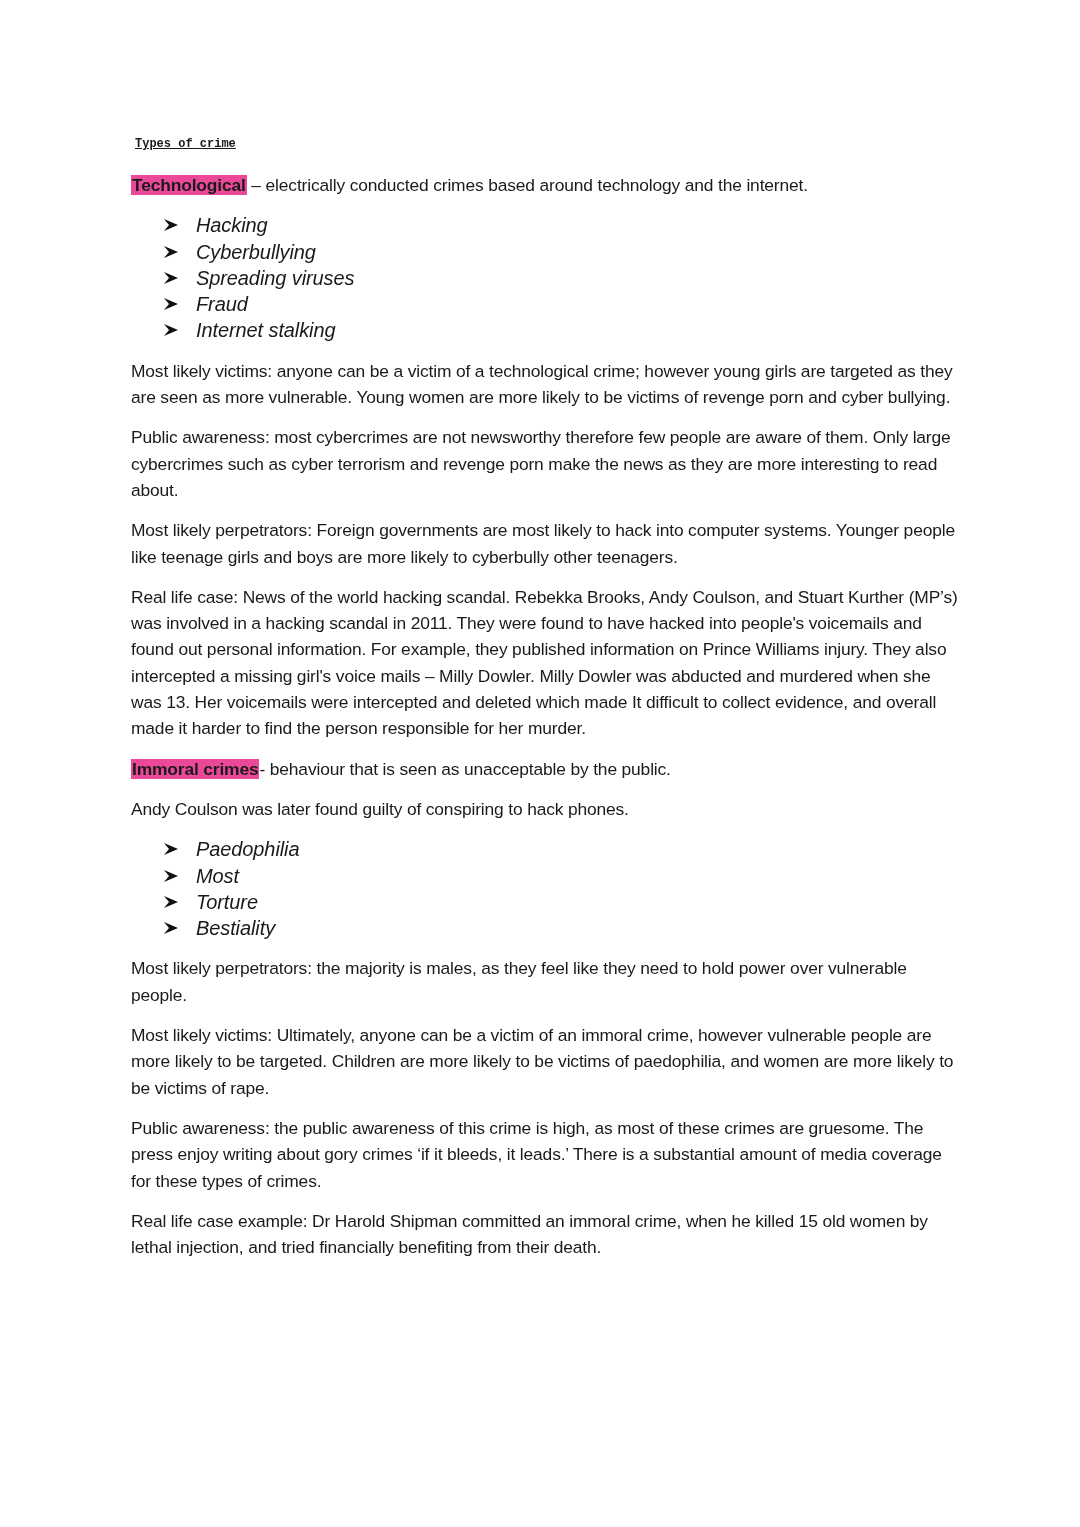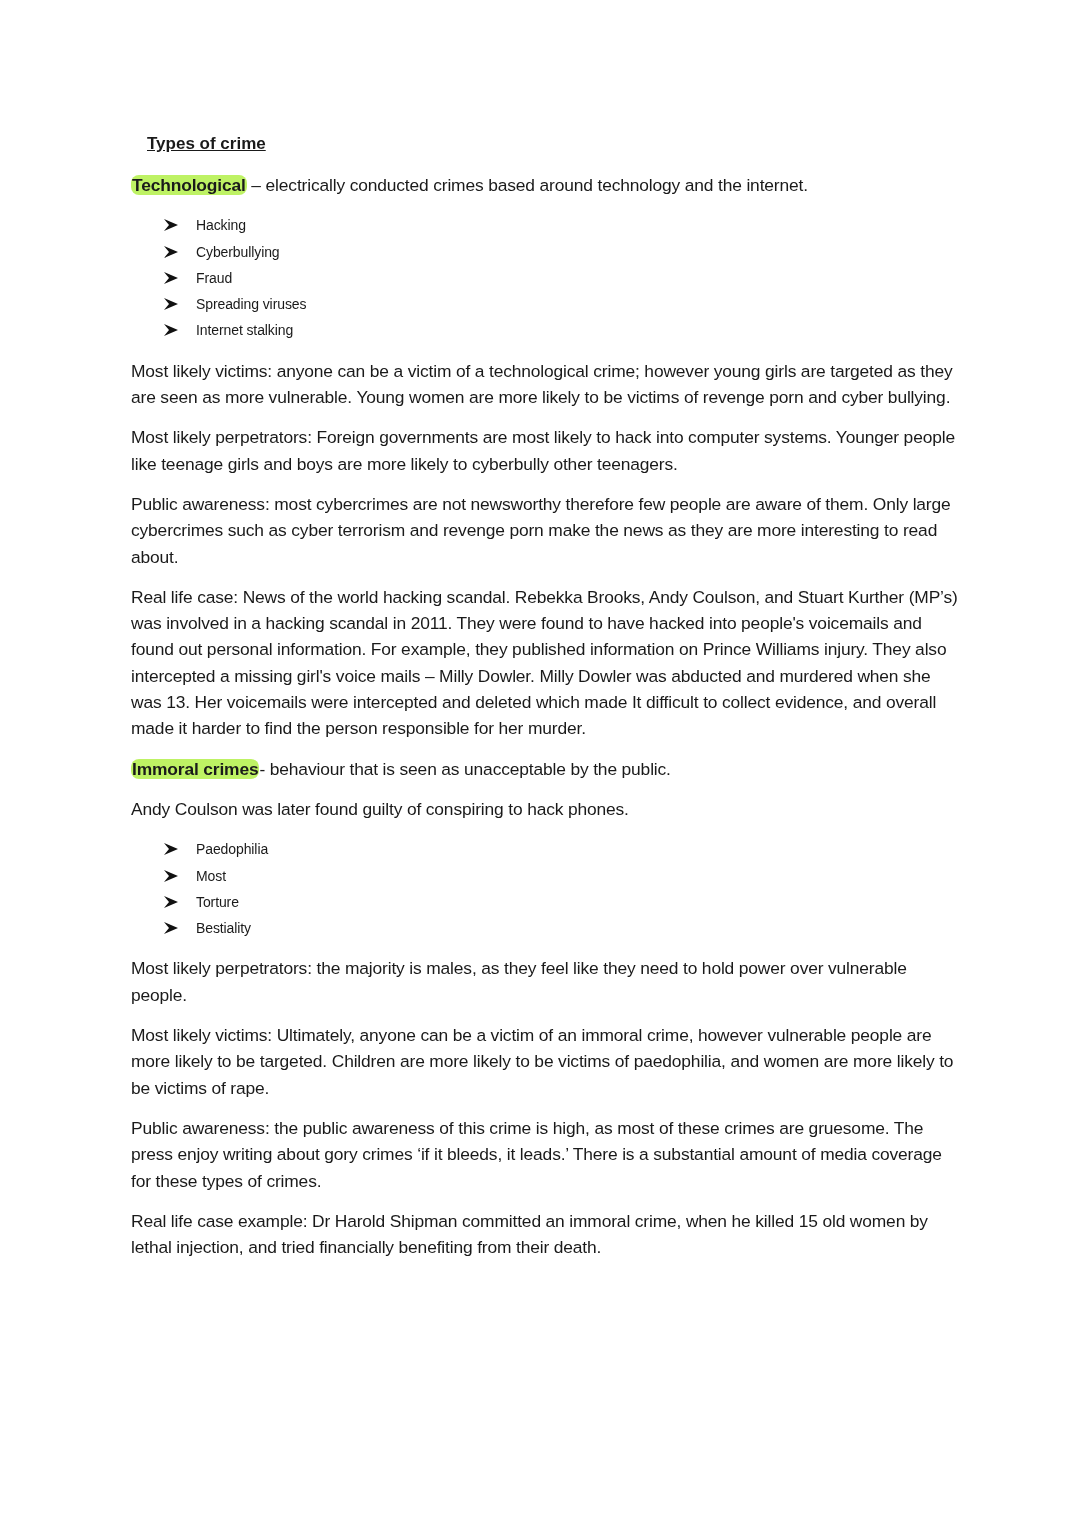--- a/index.html
+++ b/index.html
@@ -1,24 +1,24 @@
 <!DOCTYPE html>
 <html><head>
 <meta charset="utf-8">
 <style>
   html, body { margin: 0; padding: 0; background: #ffffff; }
   body { width: 1080px; height: 1527px; position: relative; overflow: hidden;
          font-family: "Liberation Sans", "DejaVu Sans", sans-serif; color: #1a1a1a; }
   .page { position: absolute; left: 131px; top: 131px; width: 830px; }
   .para { margin: 0 0 14px 0; font-size: 17.4px; line-height: 26.3px; letter-spacing: -0.15px; }
-  .title { font-weight: bold; text-decoration: underline; font-size: 17px; line-height: 26px; margin: 0 0 15px 16px; }
-  .hl { background: #bef264; font-weight: bold; padding: 0 1px; border-radius: 8px; }
+  .title { font-weight: bold; text-decoration: underline; font-size: 12px; line-height: 26px; margin: 0 0 15px 4px; font-family: Liberation Mono, monospace; }
+  .hl { background: #ec4899; font-weight: bold; padding: 0 1px; }
   .b { font-weight: normal; }
   ul.bullets { list-style: none; margin: 0 0 14px 0; padding: 0 0 0 33px; }
-  ul.bullets li { font-size: 14px; line-height: 26.3px; position: relative; padding-left: 32px; letter-spacing: -0.1px; }
+  ul.bullets li { font-size: 20px; line-height: 26.3px; position: relative; padding-left: 32px; letter-spacing: -0.1px; font-style: italic; }
   .arrow { position: absolute; left: 0; top: 7px; width: 14px; height: 12px; }
 </style>
 </head>
 <body>
 
 <div class="page">
 
   <p class="title">Types of crime</p>
 
   <p class="para" style="margin-bottom:14px;">
@@ -27,39 +27,39 @@
 
   <ul class="bullets">
     <li><svg class="arrow" viewBox="0 0 14 12">
           <path d="M0 0 L14 6 L0 12 L5 6 Z" fill="#111"></path>
         </svg><span>Hacking</span></li>
     <li><svg class="arrow" viewBox="0 0 14 12">
           <path d="M0 0 L14 6 L0 12 L5 6 Z" fill="#111"></path>
         </svg><span>Cyberbullying</span></li>
     <li><svg class="arrow" viewBox="0 0 14 12">
           <path d="M0 0 L14 6 L0 12 L5 6 Z" fill="#111"></path>
-        </svg><span>Fraud</span></li>
+        </svg><span>Spreading viruses</span></li>
     <li><svg class="arrow" viewBox="0 0 14 12">
           <path d="M0 0 L14 6 L0 12 L5 6 Z" fill="#111"></path>
-        </svg><span>Spreading viruses</span></li>
+        </svg><span>Fraud</span></li>
     <li><svg class="arrow" viewBox="0 0 14 12">
           <path d="M0 0 L14 6 L0 12 L5 6 Z" fill="#111"></path>
         </svg><span>Internet stalking</span></li>
   </ul>
 
   <p class="para">
     <span class="b">Most likely victims:</span><span> anyone can be a victim of a technological crime; however young girls are targeted as they are seen as more vulnerable. Young women are more likely to be victims of revenge porn and cyber bullying.</span>
   </p>
 
   <p class="para">
-    <span class="b">Most likely perpetrators:</span><span> Foreign governments are most likely to hack into computer systems. Younger people like teenage girls and boys are more likely to cyberbully other teenagers.</span>
+    <span class="b">Public awareness:</span><span> most cybercrimes are not newsworthy therefore few people are aware of them. Only large cybercrimes such as cyber terrorism and revenge porn make the news as they are more interesting to read about.</span>
   </p>
 
   <p class="para">
-    <span class="b">Public awareness:</span><span> most cybercrimes are not newsworthy therefore few people are aware of them. Only large cybercrimes such as cyber terrorism and revenge porn make the news as they are more interesting to read about.</span>
+    <span class="b">Most likely perpetrators:</span><span> Foreign governments are most likely to hack into computer systems. Younger people like teenage girls and boys are more likely to cyberbully other teenagers.</span>
   </p>
 
   <p class="para">
     <span class="b">Real life case:</span><span> News of the world hacking scandal. Rebekka Brooks, Andy Coulson, and Stuart Kurther (MP’s) was involved in a hacking scandal in 2011. They were found to have hacked into people's voicemails and found out personal information. For example, they published information on Prince Williams injury. They also intercepted a missing girl's voice mails – Milly Dowler. Milly Dowler was abducted and murdered when she was 13.  Her voicemails were intercepted and deleted which made It difficult to collect evidence, and overall made it harder to find the person responsible for her murder.</span>
   </p>
 
   <p class="para">
     <span class="hl">Immoral crimes</span><span>- </span><span>behaviour that is seen as unacceptable by the public.</span>
   </p>
 

